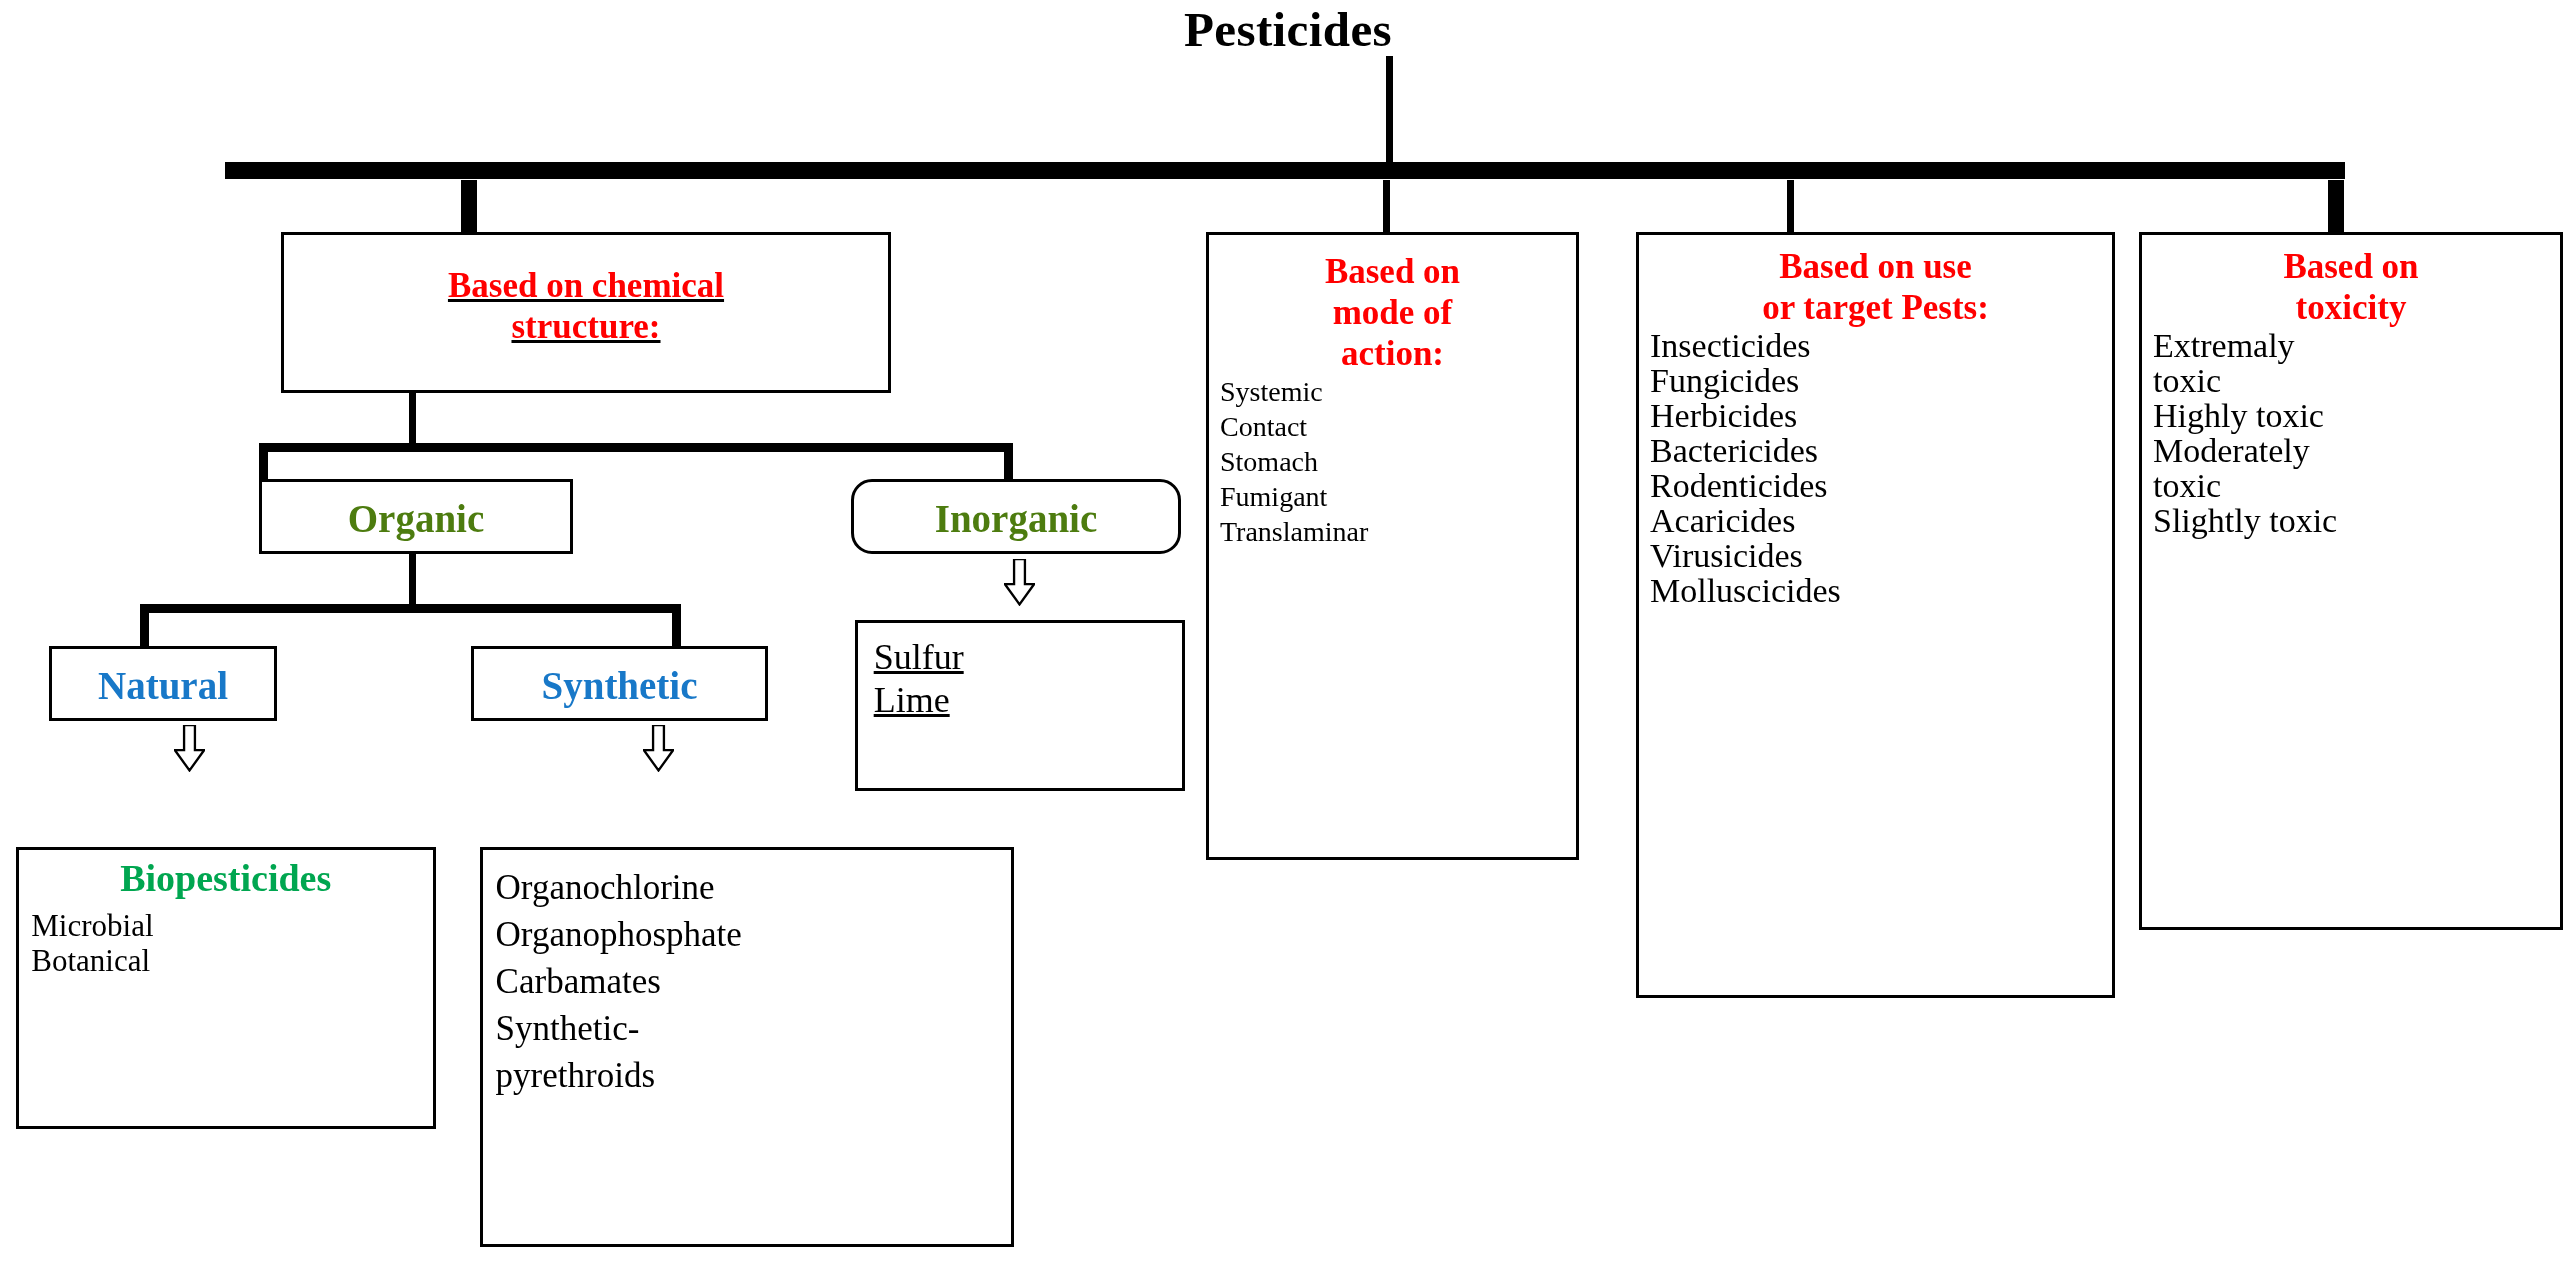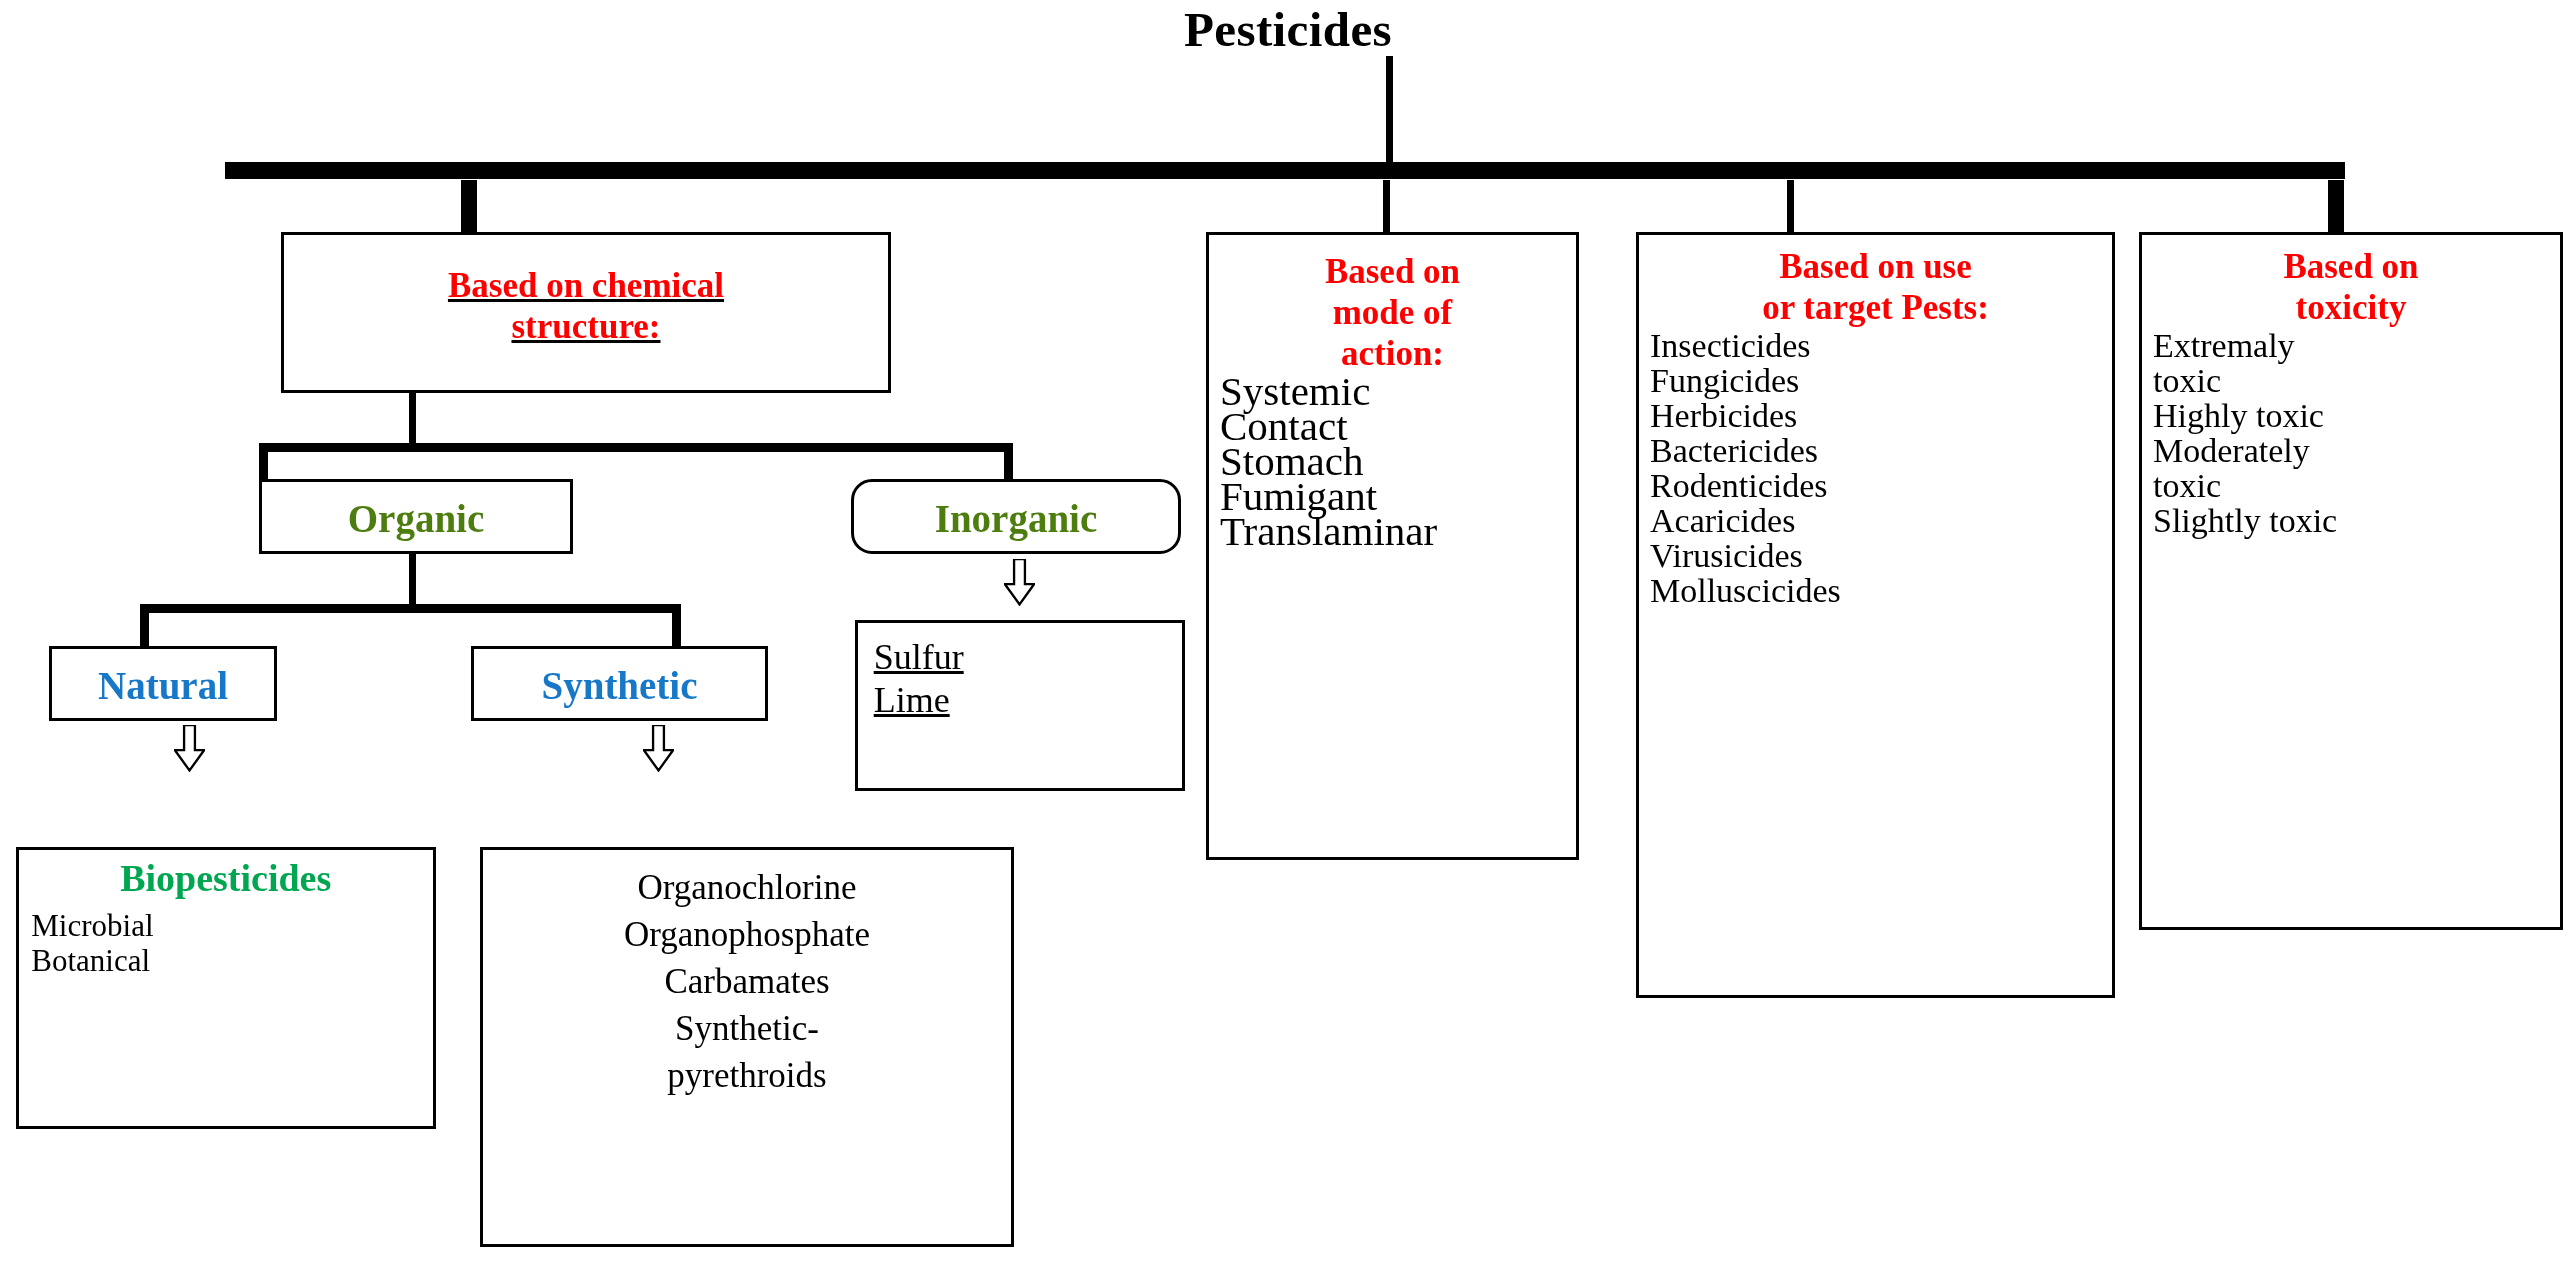--- a/index.html
+++ b/index.html
@@ -136,27 +136,27 @@
   #org-r-v   { left: 672px;  top: 604px; width: 8.6px; height: 46px; }
 
   #box-natural   { left: 49px;  top: 646px; width: 228px; height: 75px; padding-top: 12.6px; }
   #box-synthetic { left: 471px; top: 646px; width: 297px; height: 75px; padding-top: 12.6px; }
 
   #arrow-nat { left: 174px;  top: 725px; }
   #arrow-syn { left: 643px;  top: 725px; }
   #arrow-ino { left: 1004px; top: 559px; }
 
   #box-biopest { left: 15.7px;  top: 847px; width: 420px; height: 282px; padding: 9.4px 12.6px 0 12.6px; }
-  #box-synlist { left: 480px; top: 847px; width: 534px; height: 400px; padding: 14px 12.6px 0 12.6px; text-align: center; }
+  #box-synlist { left: 480px; top: 847px; width: 534px; height: 400px; padding: 14px 12.6px 0 12.6px; }
   #box-sullime { left: 855px; top: 620px; width: 330px; height: 171px; padding: 12.6px 15.7px 0 15.7px; }
 
   #box-biopest .items { font-size: 31px; line-height: 35px; margin-top: 11px; }
   #box-synlist .items { font-size: 35px; line-height: 47px; }
   #box-sullime .items { font-size: 36px; line-height: 43px; text-decoration: underline; }
-  #box-mode .items    { font-size: 41px; line-height: 35px; }
+  #box-mode .items    { font-size: 28px; line-height: 35px; }
   #box-use .items     { font-size: 34px; line-height: 35px; }
   #box-tox .items     { font-size: 34px; line-height: 35px; }
 </style>
 </head>
 <body>
 
 <div id="canvas">
 
   <div id="title">Pesticides</div>
 

